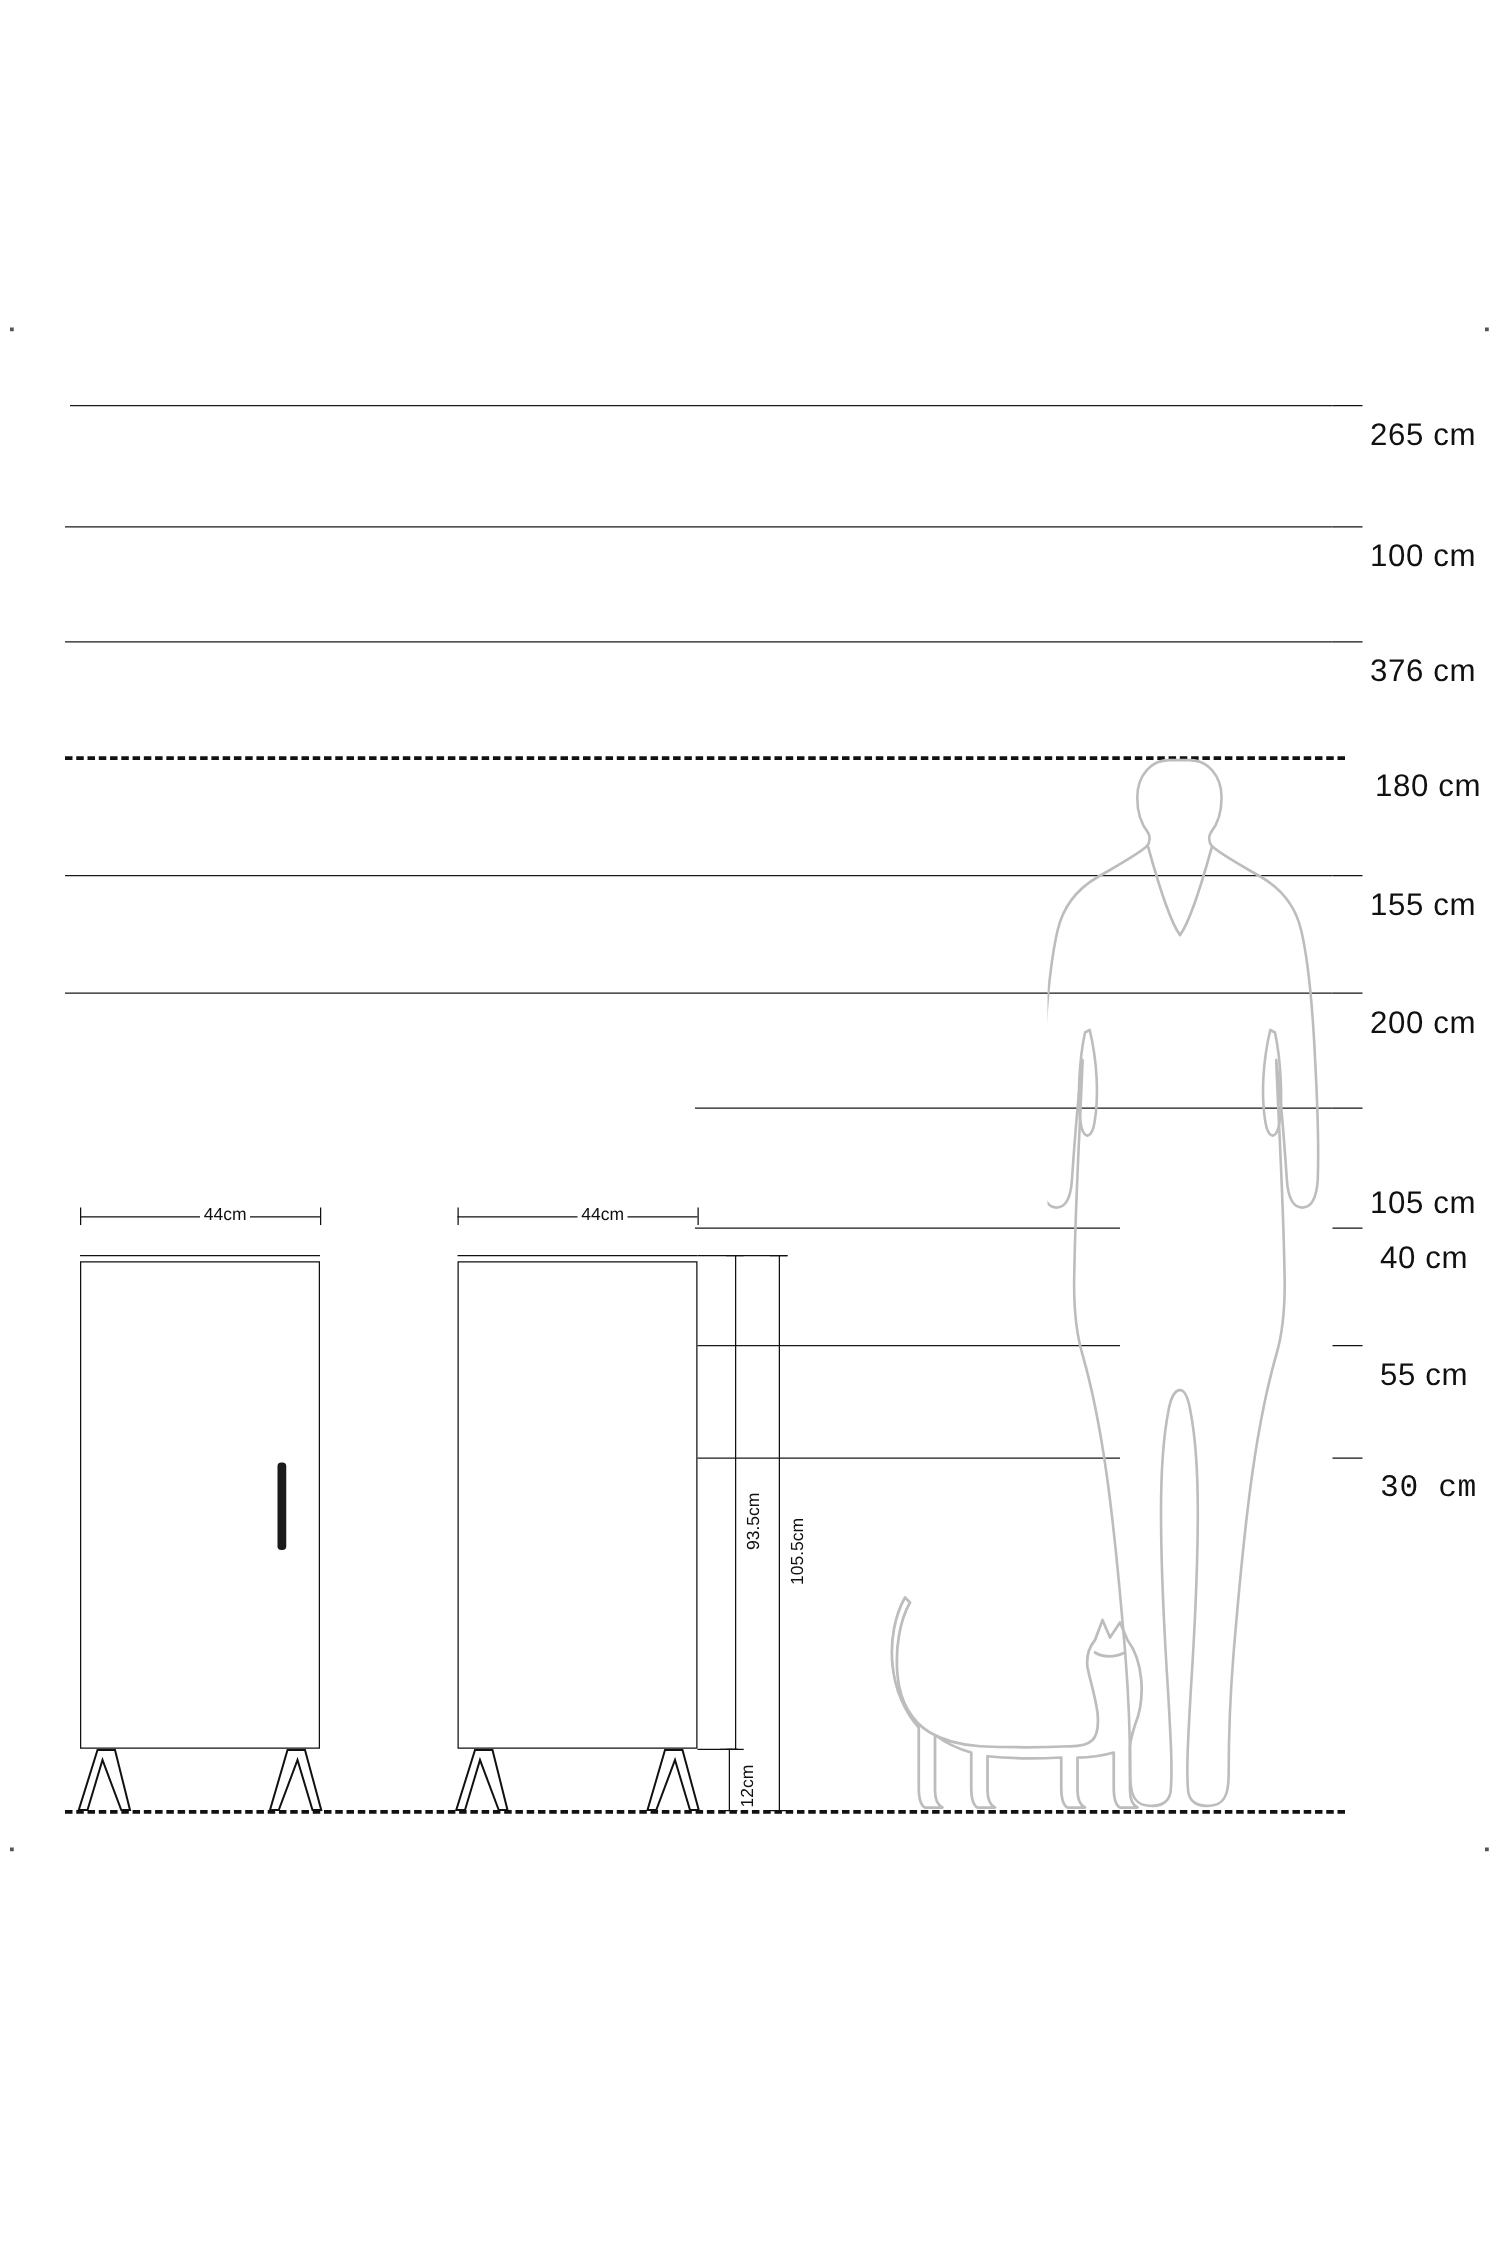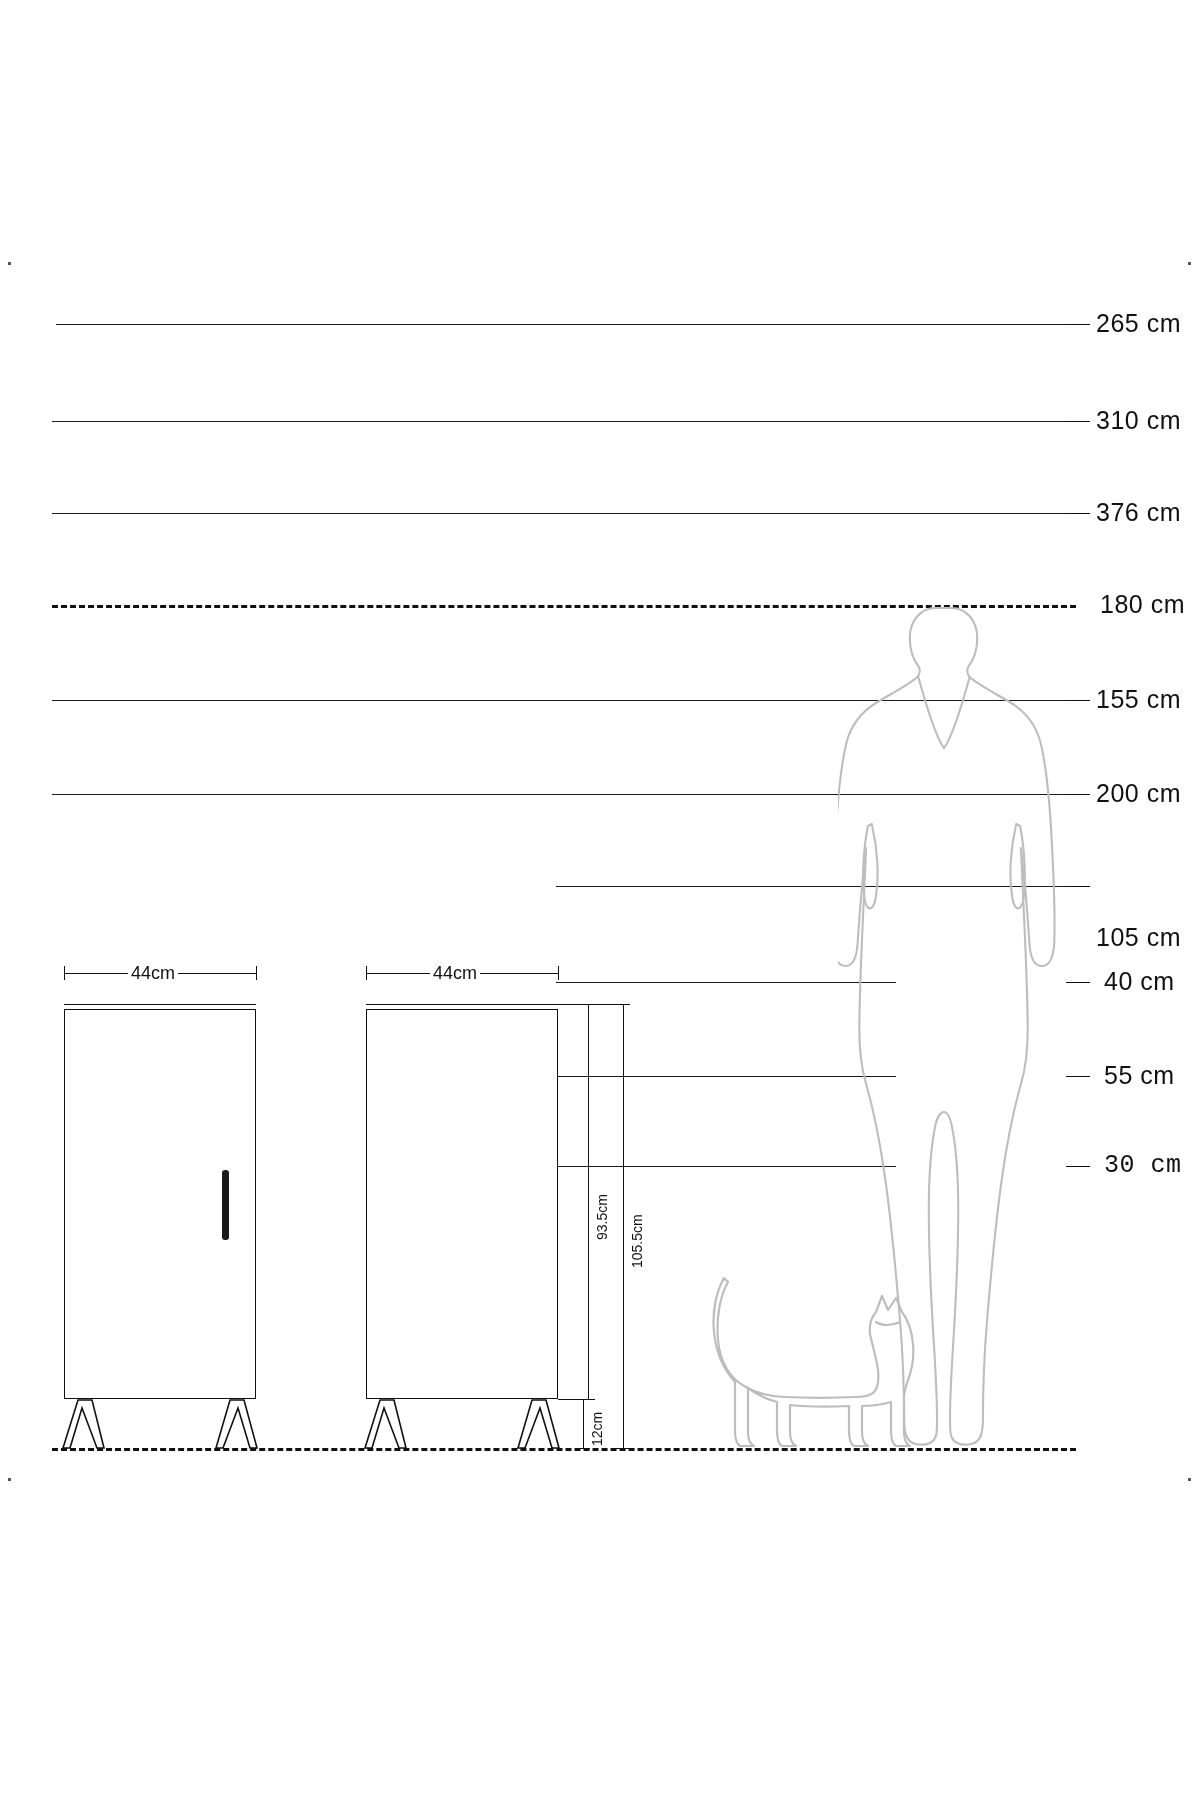--- a/index.html
+++ b/index.html
@@ -26,20 +26,21 @@
     height: 0;
     border-top: 1px solid #1a1a1a;
   }
   .scale-label {
     position: absolute;
     font-size: 25px;
     letter-spacing: 0.5px;
     color: #111111;
     white-space: nowrap;
     text-align: left;
+    margin-top: 25px;
   }
   .tick {
     position: absolute;
     height: 0;
     border-top: 1.5px solid #111111;
   }
   .dashed-line {
     position: absolute;
     height: 0;
     border-top: 3px dashed #111111;
@@ -60,25 +61,26 @@
     height: 0;
     border-top: 1px solid #111111;
   }
   .dim-cap {
     position: absolute;
     width: 0;
     border-left: 1px solid #111111;
   }
   .dim-text {
     position: absolute;
-    font-size: 18px;
+    font-size: 14px;
     background: #ffffff;
     padding: 0 3px;
     color: #111;
     white-space: nowrap;
+    margin-left: 32px;
   }
   .dim-text-v {
     position: absolute;
     font-size: 14px;
     color: #111;
     white-space: nowrap;
     transform-origin: 0 0;
     transform: rotate(-90deg);
   }
   .dim-v {
@@ -130,21 +132,21 @@
   <div class="corner-dot" style="left:1188px; top:262px;"></div>
   <div class="corner-dot" style="left:8px; top:1478px;"></div>
   <div class="corner-dot" style="left:1188px; top:1478px;"></div>
 
   <div class="scale-line" style="left:56px; top:324px; width:1010px;"></div>
   <div class="tick" style="left:1066px; top:324px; width:24px;"></div>
   <div class="scale-label" style="left:1096px; top:309px;">265 cm</div>
 
   <div class="scale-line" style="left:52px; top:421px; width:1014px;"></div>
   <div class="tick" style="left:1066px; top:421px; width:24px;"></div>
-  <div class="scale-label" style="left:1096px; top:406px;">310 cm</div>
+  <div class="scale-label" style="left:1096px; top:406px;">100 cm</div>
 
   <div class="scale-line" style="left:52px; top:513px; width:1014px;"></div>
   <div class="tick" style="left:1066px; top:513px; width:24px;"></div>
   <div class="scale-label" style="left:1096px; top:498px;">376 cm</div>
 
   <div class="dashed-line" style="left:52px; top:605px; width:1024px;"></div>
   <div class="scale-label" style="left:1100px; top:590px;">180 cm</div>
 
   <div class="scale-line" style="left:52px; top:700px; width:1014px;"></div>
   <div class="tick" style="left:1066px; top:700px; width:24px;"></div>

